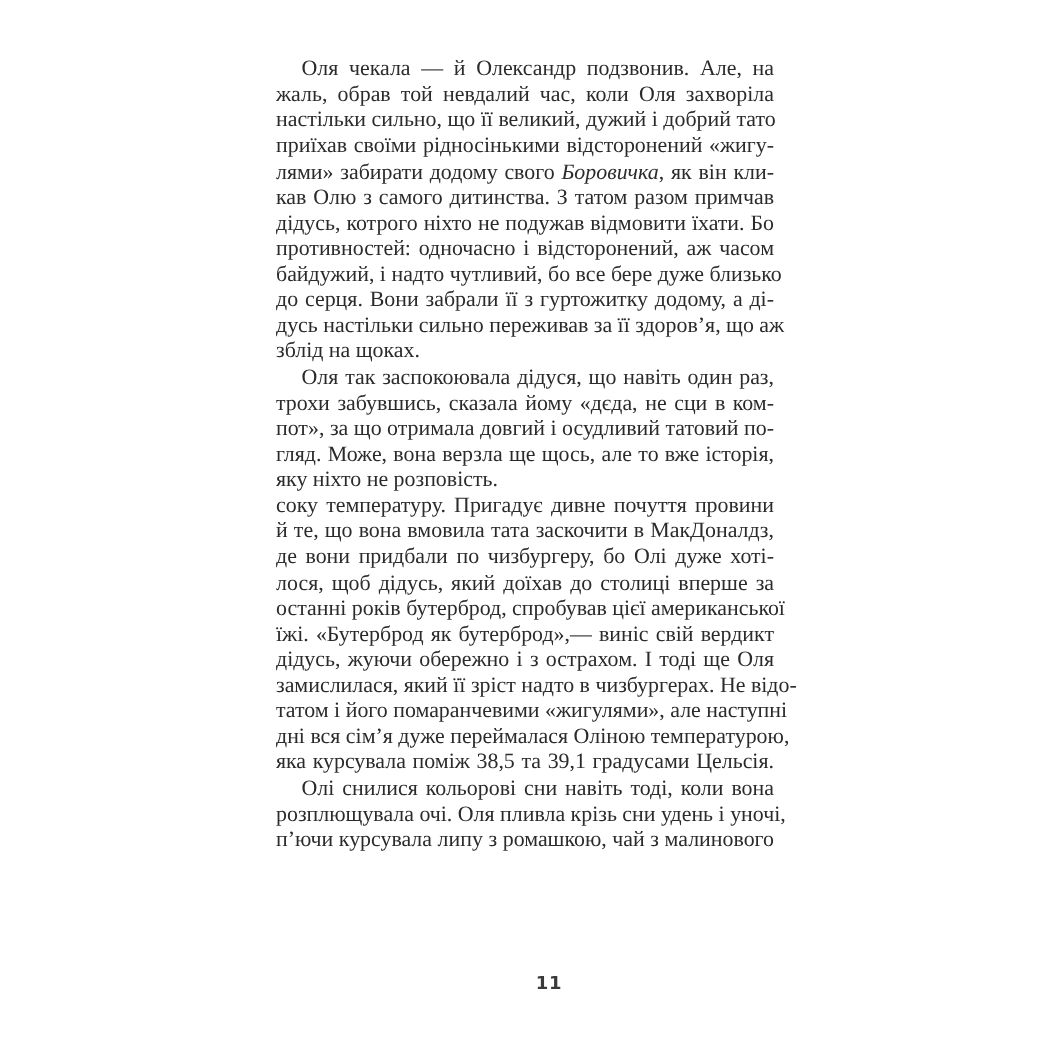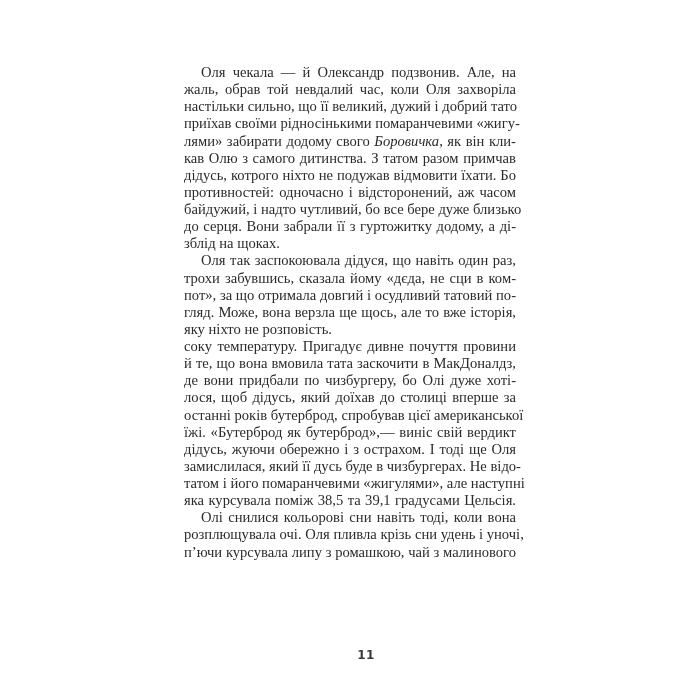--- a/index.html
+++ b/index.html
@@ -16,21 +16,21 @@
     .page {
       position: absolute;
       left: 0; top: 0;
       width: 700px;
       height: 700px;
       background: #ffffff;
     }
     .text-block {
       position: absolute;
       left: 184px;
-      top: 64px;
+      top: 38px;
       width: 332px;
       font-family: "Liberation Serif", "DejaVu Serif", serif;
       font-size: 14.6px;
       line-height: 17.13px;
       color: #2b2b2b;
       text-align: justify;
       hyphens: manual;
     }
     .line {
       display: block;
@@ -63,48 +63,50 @@
 </head>
 <body>
 
 <div class="page">
   <div class="text-block">
 
     <div>
       <span class="line indent">Оля чекала — й Олександр подзвонив. Але, на</span>
       <span class="line">жаль, обрав той невдалий час, коли Оля захворіла</span>
       <span class="line">настільки сильно, що її великий, дужий і добрий тато</span>
-      <span class="line">приїхав своїми рідносінькими помаранчевими «жигу-</span>
+      <span class="line">приїхав своїми рідносінькими відсторонений «жигу-</span>
       <span class="line"><span>лями» забирати додому свого </span><i>Боровичка</i><span>, як він кли-</span></span>
       <span class="line">кав Олю з самого дитинства. З татом разом примчав</span>
       <span class="line">дідусь, котрого ніхто не подужав відмовити їхати. Бо</span>
       <span class="line">противностей: одночасно і відсторонений, аж часом</span>
       <span class="line">байдужий, і надто чутливий, бо все бере дуже близько</span>
       <span class="line">до серця. Вони забрали її з гуртожитку додому, а ді-</span>
+      <span class="line">дусь настільки сильно переживав за її здоров’я, що аж</span>
       <span class="line last">зблід на щоках.</span>
     </div>
 
     <div>
       <span class="line indent">Оля так заспокоювала дідуся, що навіть один раз,</span>
       <span class="line">трохи забувшись, сказала йому «дєда, не сци в ком-</span>
       <span class="line">пот», за що отримала довгий і осудливий татовий по-</span>
       <span class="line">гляд. Може, вона верзла ще щось, але то вже історія,</span>
       <span class="line last">яку ніхто не розповість.</span>
     </div>
 
     <div>
       <span class="line">соку температуру. Пригадує дивне почуття провини</span>
       <span class="line">й те, що вона вмовила тата заскочити в МакДоналдз,</span>
       <span class="line">де вони придбали по чизбургеру, бо Олі дуже хоті-</span>
       <span class="line">лося, щоб дідусь, який доїхав до столиці вперше за</span>
       <span class="line">останні років бутерброд, спробував цієї американської</span>
       <span class="line">їжі. «Бутерброд як бутерброд»,— виніс свій вердикт</span>
       <span class="line">дідусь, жуючи обережно і з острахом. І тоді ще Оля</span>
-      <span class="line">замислилася, який її дусь буде в чизбургерах. Не відо-</span>
+      <span class="line">замислилася, який її зріст надто в чизбургерах. Не відо-</span>
       <span class="line">татом і його помаранчевими «жигулями», але наступні</span>
+      <span class="line">дні вся сім’я дуже переймалася Оліною температурою,</span>
       <span class="line">яка курсувала поміж 38,5 та 39,1 градусами Цельсія.</span>
     </div>
 
     <div>
       <span class="line indent">Олі снилися кольорові сни навіть тоді, коли вона</span>
       <span class="line">розплющувала очі. Оля пливла крізь сни удень і уночі,</span>
       <span class="line">п’ючи курсувала липу з ромашкою, чай з малинового</span>
     </div>
   </div>
 

